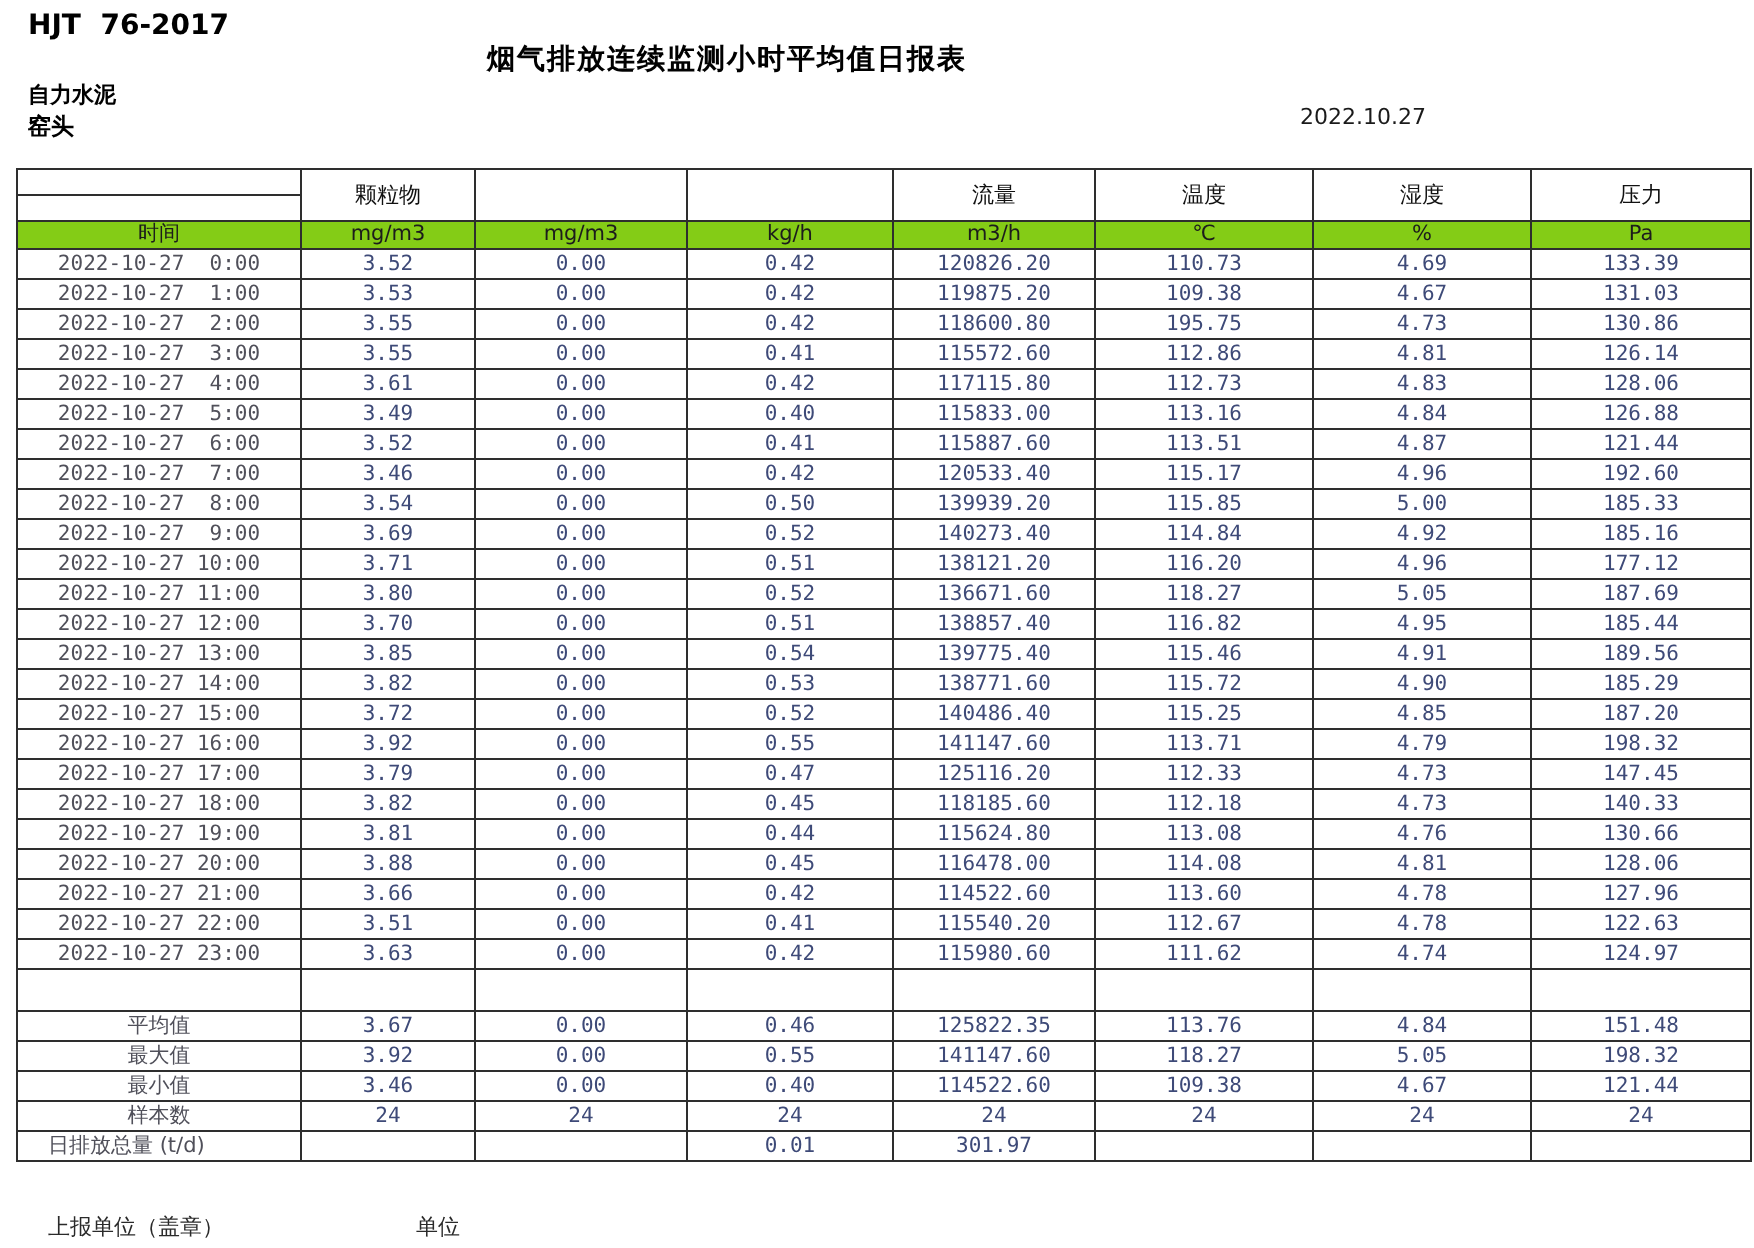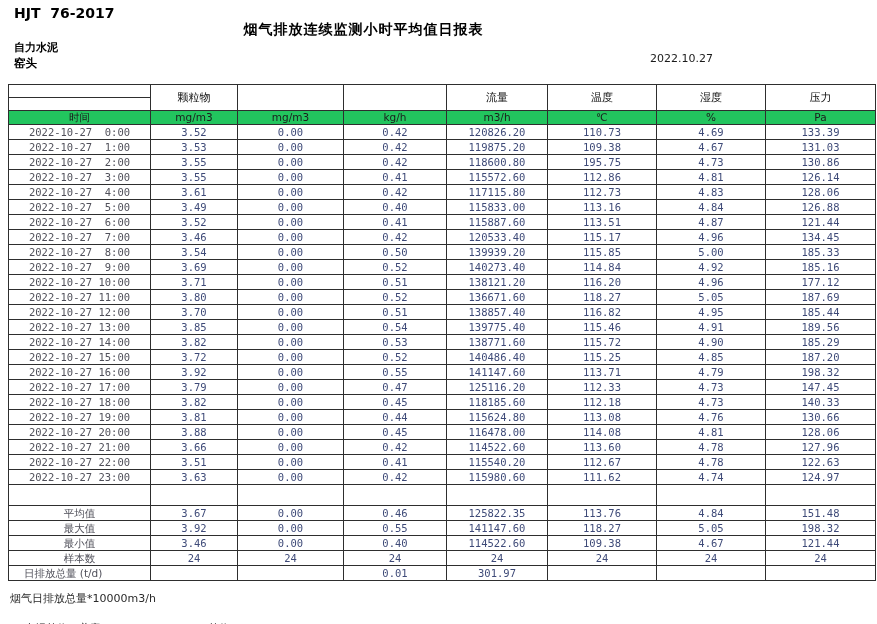--- a/index.html
+++ b/index.html
@@ -18,21 +18,21 @@
     position:absolute; top:84px; left:8px; width:867px;
     border-collapse:collapse; table-layout:fixed;
   }
   table.report td {
     border:1px solid #2e2e2e; padding:0 2px;
     height:14px; line-height:14px;
     font-size:10.5px; text-align:center;
     overflow:hidden; white-space:pre;
   }
   tr.grp-row td   { height:12px; line-height:12px; font-size:11px; color:#111; }
-  tr.unit-row td  { background:#22c55e; height:13px; line-height:13px; color:#1c1c1c; }
+  tr.unit-row td  { background:#84cc16; height:13px; line-height:13px; color:#1c1c1c; }
   td.time  { color:#50505a; font-family:"DejaVu Sans Mono",monospace; font-size:10px; }
   td.num   { color:#3e4a78; font-family:"DejaVu Sans Mono",monospace; font-size:10px; }
   tr.empty-row td { height:20px; }
   td.sum-label { color:#50505a; font-size:10.5px; }
   td.sum-label.left { text-align:left; padding-left:15px; }
 
   .notes { position:absolute; top:591px; left:10px; font-size:11px; color:#2a2a2a; }
   .note-line { height:15px; line-height:15px; white-space:pre; }
   .note-unit { margin-left:96px; }
 </style>
@@ -153,21 +153,21 @@
         <td class="num">121.44</td>
       </tr>
       <tr>
         <td class="time">2022-10-27  7:00</td>
         <td class="num">3.46</td>
         <td class="num">0.00</td>
         <td class="num">0.42</td>
         <td class="num">120533.40</td>
         <td class="num">115.17</td>
         <td class="num">4.96</td>
-        <td class="num">134.45</td>
+        <td class="num">192.60</td>
       </tr>
       <tr>
         <td class="time">2022-10-27  8:00</td>
         <td class="num">3.54</td>
         <td class="num">0.00</td>
         <td class="num">0.50</td>
         <td class="num">139939.20</td>
         <td class="num">115.85</td>
         <td class="num">5.00</td>
         <td class="num">185.33</td>
@@ -379,17 +379,16 @@
         <td class="num">0.01</td>
         <td class="num">301.97</td>
         <td class="num"></td>
         <td class="num"></td>
         <td class="num"></td>
       </tr>
     </tbody>
 </table>
 
 <div class="notes">
-  <div class="note-line">烟气日排放总量*10000m3/h</div>
   <div class="note-line">
     <span>上报单位（盖章）</span><span class="note-unit">单位</span>
   </div>
 </div>
 
 </body></html>

